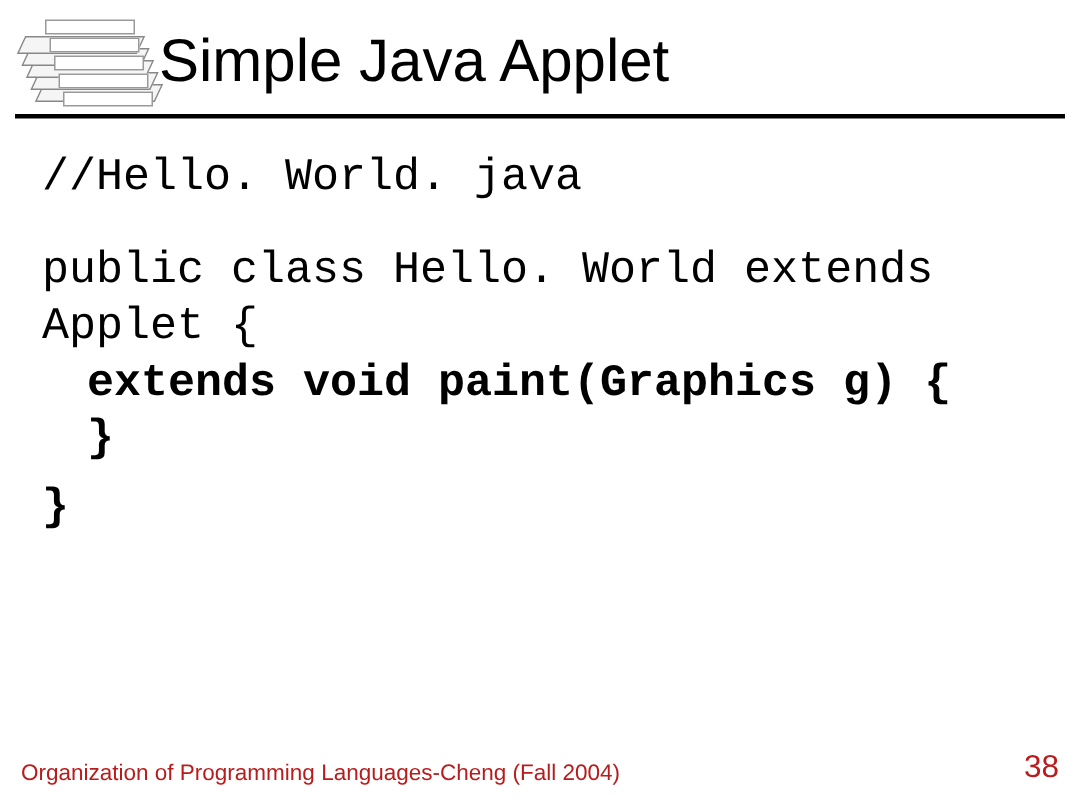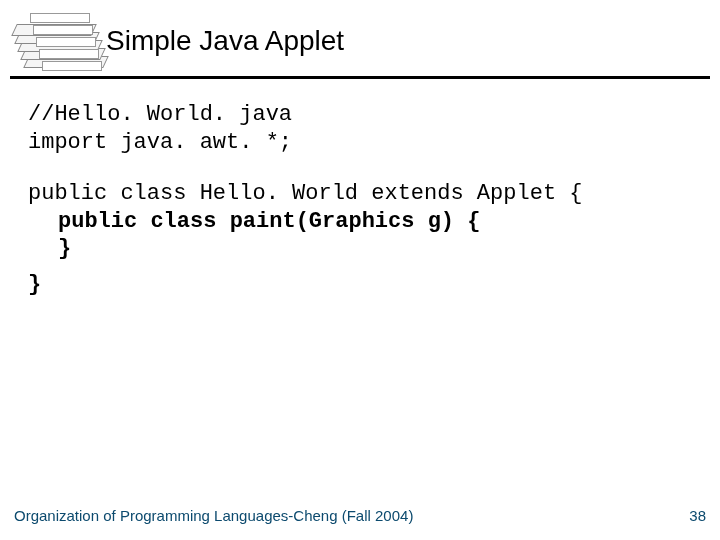--- a/index.html
+++ b/index.html
@@ -37,54 +37,54 @@
       height: 10px;
       background: #fff;
       border: 1px solid #999;
       font-size: 4px;
       color: #555;
       text-align: center;
       line-height: 10px;
       overflow: hidden;
     }
     .title {
-      font-size: 28px;
+      font-size: 40px;
       font-weight: normal;
       color: #000;
       margin-left: 6px;
     }
     .title-rule {
       border: none;
       border-top: 3px solid #000;
       margin: 4px 10px 0 10px;
     }
     .code-block {
       padding: 22px 28px 0 28px;
       font-family: "Courier New", Courier, monospace;
-      font-size: 22px;
+      font-size: 30px;
       color: #000;
       line-height: 1.25;
     }
     .code-line { white-space: pre-wrap; }
     .spacer { height: 24px; }
     .indent1 { padding-left: 30px; }
     .indent2 { padding-left: 56px; }
     .bold { font-weight: bold; }
     .footer {
       position: absolute;
       bottom: 16px;
       left: 14px;
       right: 14px;
       display: flex;
       justify-content: space-between;
       align-items: flex-end;
       font-size: 15px;
-      color: #0c4a6e;
+      color: #b91c1c;
     }
-    .page-num { font-size: 15px; }
+    .page-num { font-size: 21px; }
   </style>
 </head>
 <body>
 
 <div class="header">
   <div class="icon-stack">
     <div class="stack-layer" style="top:46px; left:18px;"></div>
     <div class="stack-layer" style="top:38px; left:15px;"></div>
     <div class="stack-layer" style="top:30px; left:12px;"></div>
     <div class="stack-layer" style="top:22px; left:9px;"></div>
@@ -94,24 +94,23 @@
     <div class="stack-label" style="top:27px; left:28px;"></div>
     <div class="stack-label" style="top:39px; left:31px;"></div>
     <div class="stack-label" style="top:51px; left:34px;"></div>
   </div>
   <h1 class="title">Simple Java Applet</h1>
 </div>
 <hr class="title-rule">
 
 <div class="code-block">
   <div class="code-line">//Hello. World. java</div>
-  <div class="code-line">import java. awt. *;</div>
   <div class="spacer"></div>
   <div class="code-line">public class Hello. World extends Applet {</div>
-  <div class="code-line bold indent1">public class paint(Graphics g) {</div>
+  <div class="code-line bold indent1">extends void paint(Graphics g) {</div>
   <div class="code-line bold indent1">}</div>
   <div class="code-line bold" style="margin-top:8px;">}</div>
 </div>
 
 <div class="footer">
   <span>Organization of Programming Languages-Cheng (Fall 2004)</span>
   <span class="page-num">38</span>
 </div>
 
 </body></html>

